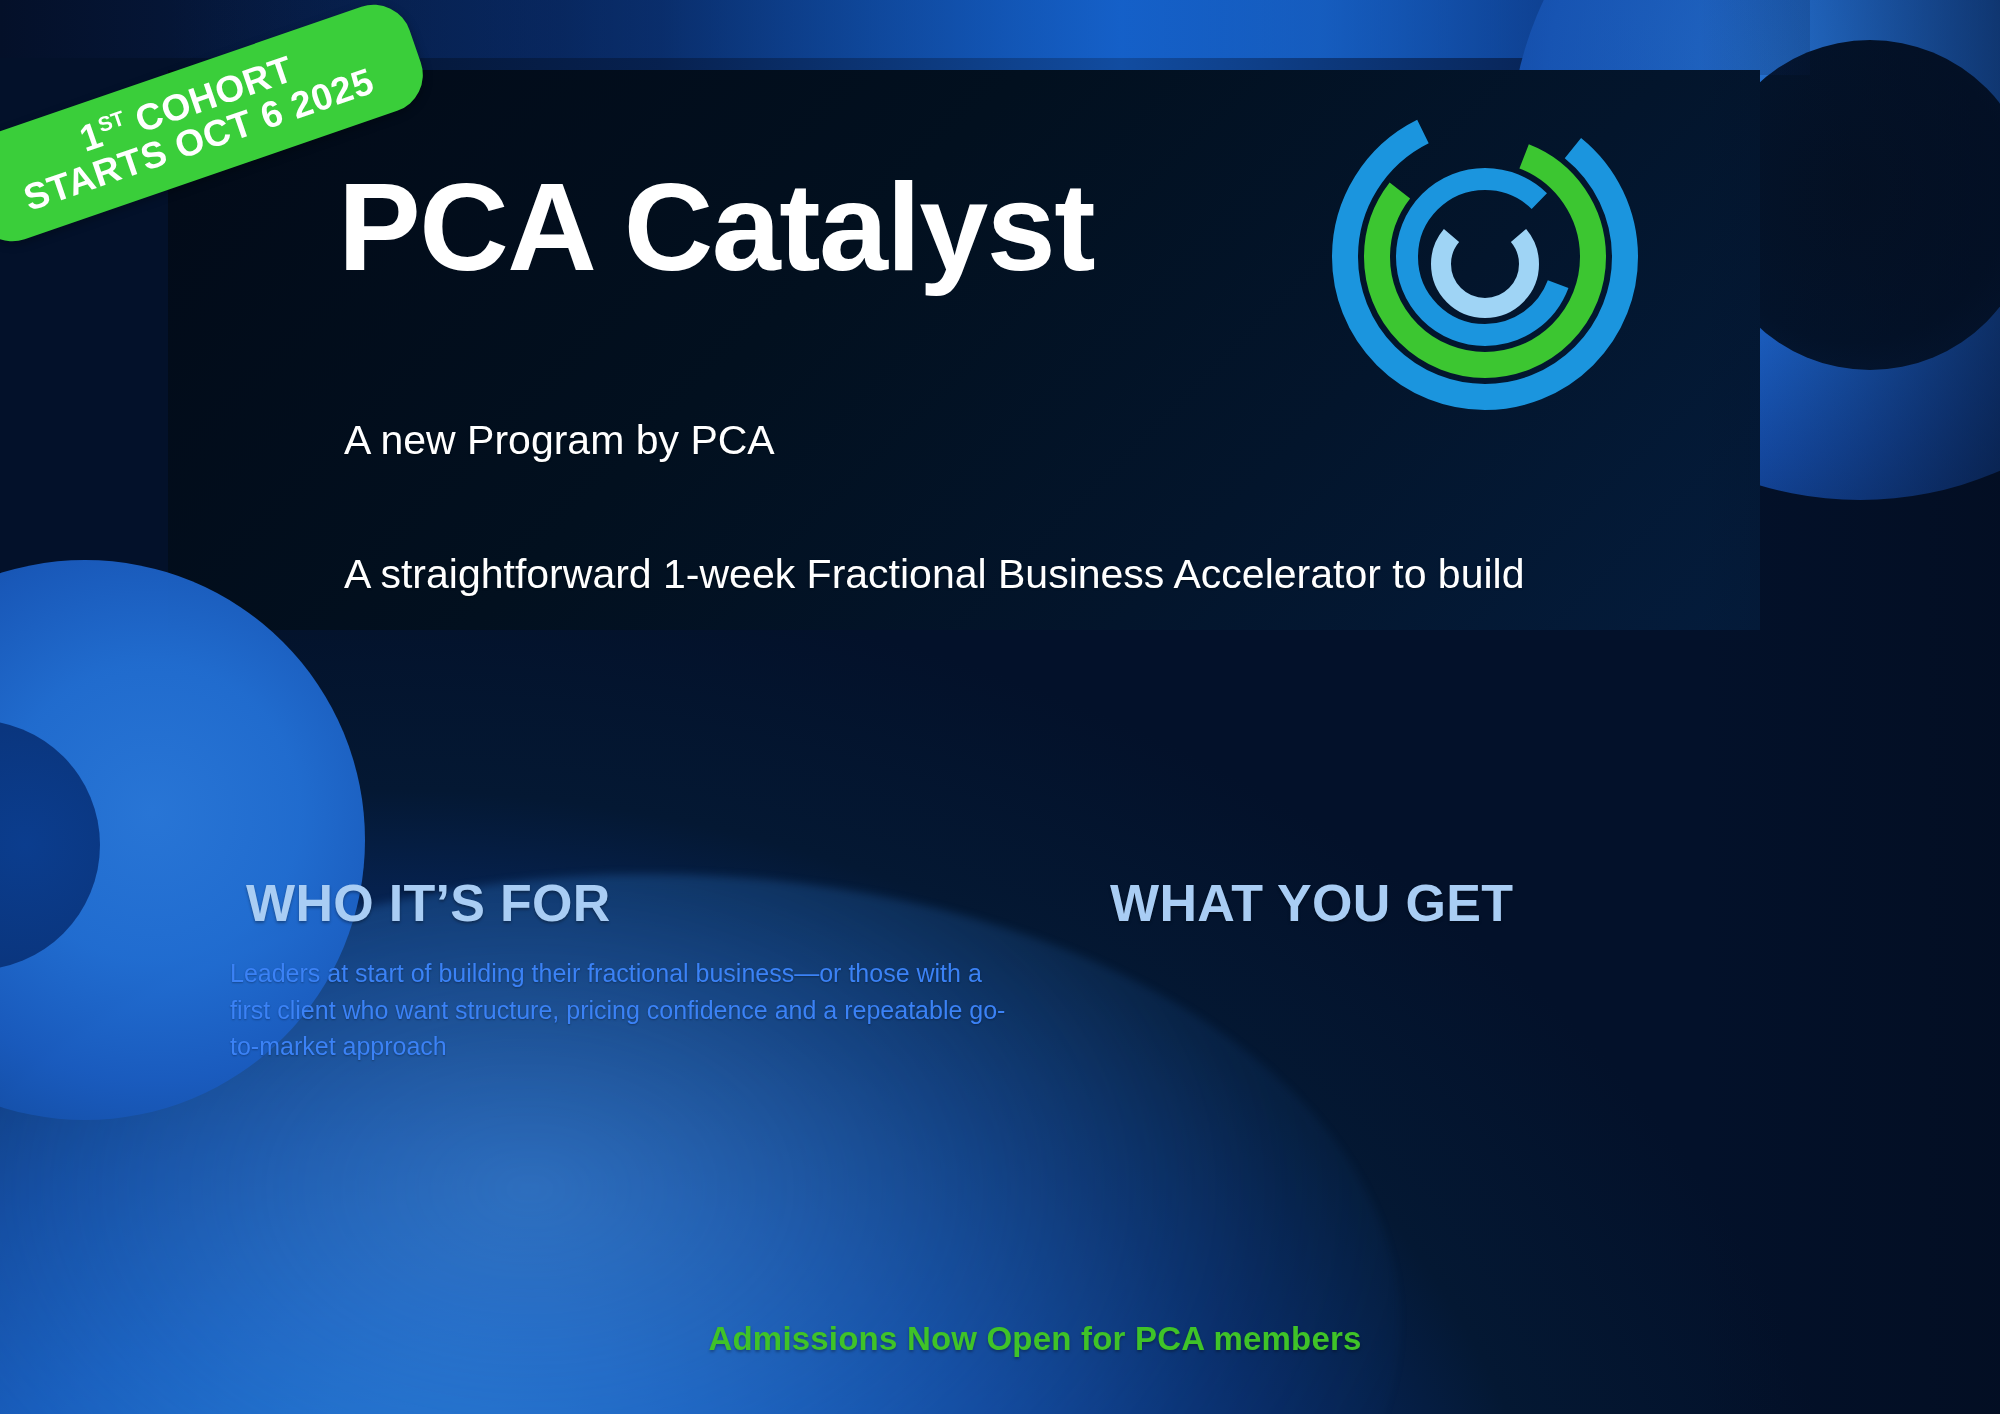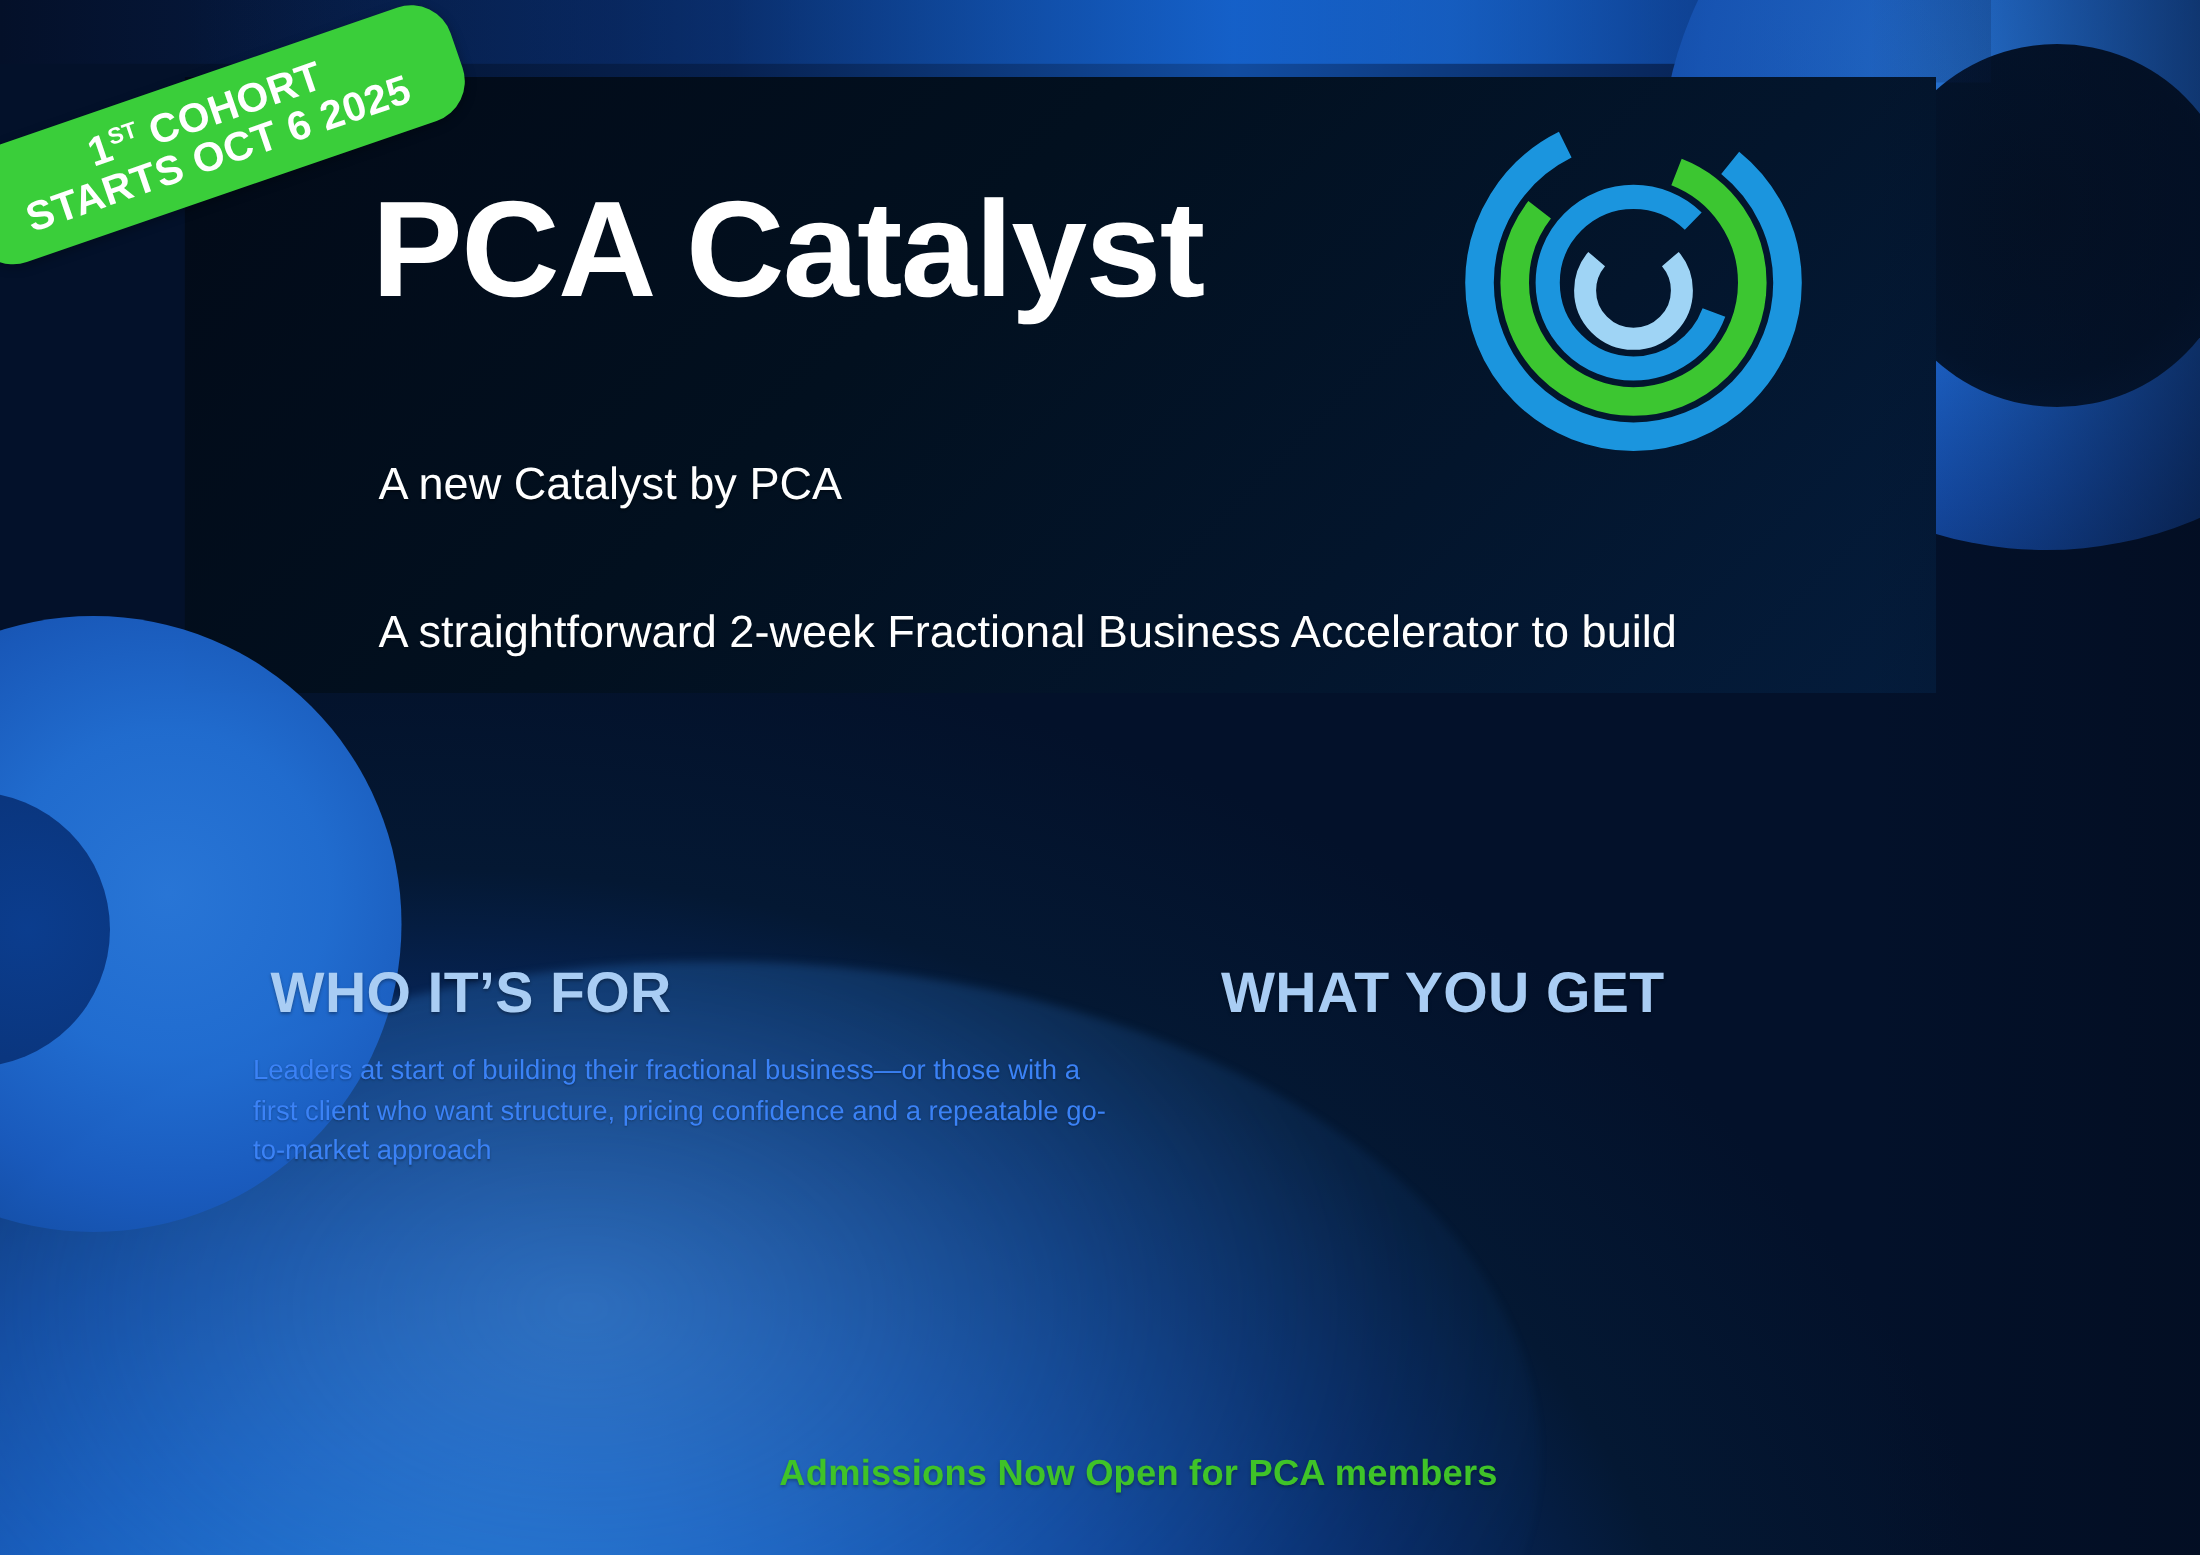--- a/index.html
+++ b/index.html
@@ -235,23 +235,23 @@
       <circle cx="165" cy="165" r="108" fill="none" stroke="#3cc631" stroke-width="26" stroke-dasharray="540 140" stroke-dashoffset="-40" transform="rotate(-90 165 165)"></circle>
 
       <circle cx="165" cy="165" r="78" fill="none" stroke="#1b95de" stroke-width="22" stroke-dasharray="400 90" stroke-dashoffset="-150" transform="rotate(-90 165 165)"></circle>
 
       <circle cx="165" cy="172" r="44" fill="none" stroke="#9fd4f5" stroke-width="20" stroke-dasharray="200 76" stroke-dashoffset="-38" transform="rotate(-90 165 172)"></circle>
       <text x="165" y="172" text-anchor="middle" dominant-baseline="central" font-family="Liberation Sans, sans-serif" font-size="0" fill="#9fd4f5">C</text>
     </svg>
   </div>
 
   <div class="copy">
-    <p>A new Catalyst by PCA</p>
+    <p>A new Program by PCA</p>
     <div class="gap-a"></div>
-    <p>A straightforward 2-week Fractional Business Accelerator to build</p>
+    <p>A straightforward 1-week Fractional Business Accelerator to build</p>
     <div class="gap-b"></div>
   </div>
 
   <div class="cols">
     <div class="col left">
       <h2 class="col-head">WHO IT’S FOR</h2>
       <p class="col-body">Leaders at start of building their fractional business—or those with a first client who want structure, pricing confidence and a repeatable go-to-market approach</p>
     </div>
     <div class="col right">
       <h2 class="col-head">WHAT YOU GET</h2>

